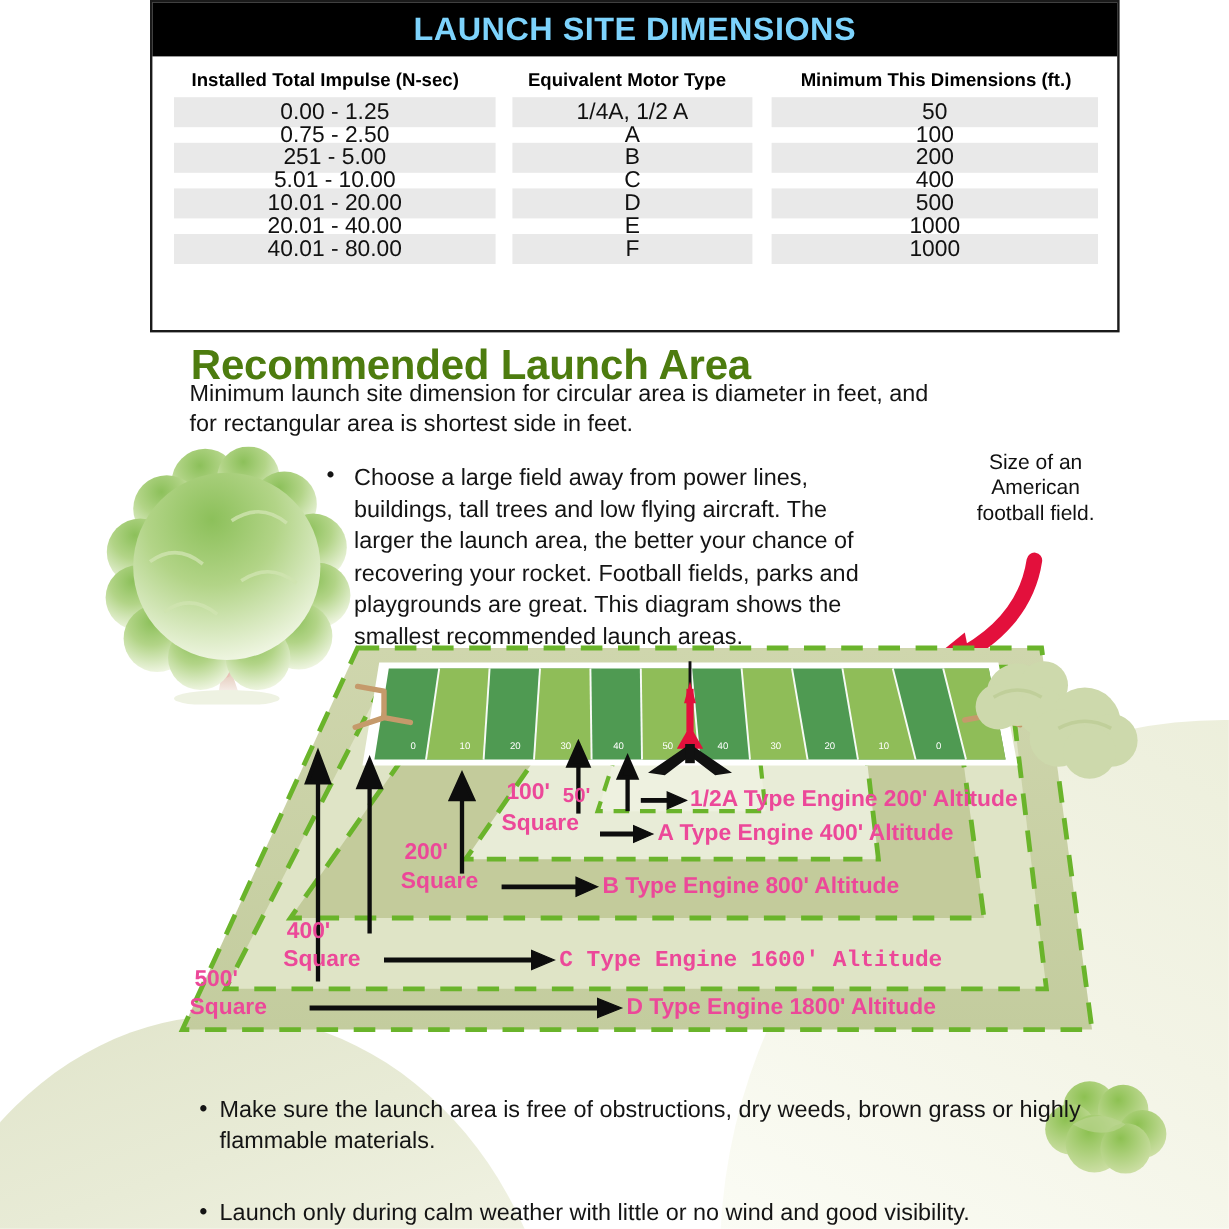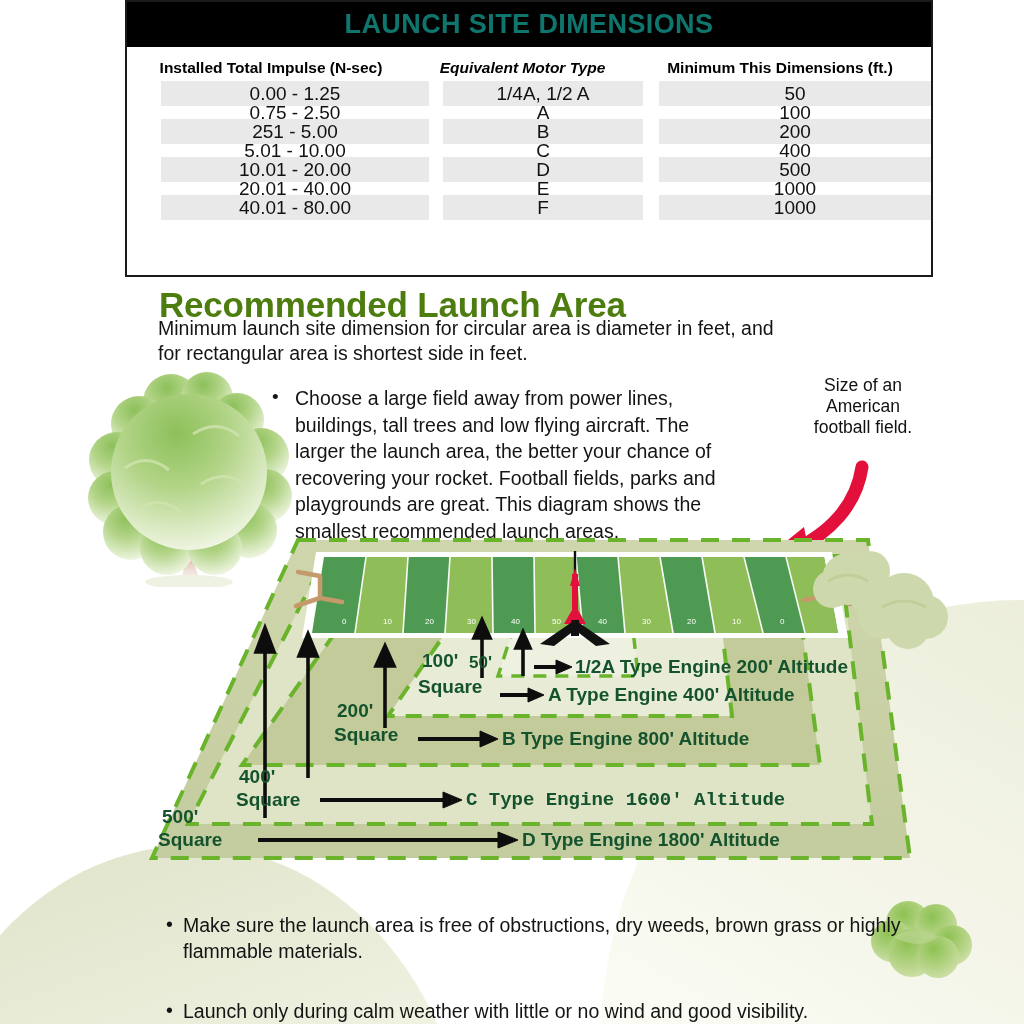--- a/index.html
+++ b/index.html
@@ -21,30 +21,30 @@
     border-radius:60% 0 0 0 / 70% 0 0 0;
     background:linear-gradient(210deg,#e9ecd6 0%,#f3f4e6 45%,#fbfcf5 80%,#ffffff 100%);
   }
 
   
   .table-card{
     position:absolute;left:125px;top:0px;width:808px;height:277px;
     background:#ffffff;border:2px solid #1a1a1a;box-sizing:border-box;
   }
   .table-title{
-    height:45px;background:#000000;color:#0f766e;
+    height:45px;background:#000000;color:#7dd3fc;
     font-size:27px;font-weight:bold;letter-spacing:.4px;
     display:flex;align-items:center;justify-content:center;
   }
   .thead{display:flex;height:32px;align-items:center;padding-top:5px;}
   .th{font-size:15.5px;font-weight:bold;color:#000;text-align:center;}
   .th.c1{width:288px;}
-  .th.c2{width:215px;font-style:italic;}
+  .th.c2{width:215px;}
   .th.c3{width:300px;}
-  .trow{display:flex;height:19px;align-items:center;justify-content:flex-end;}
+  .trow{display:flex;height:19px;align-items:center;}
   .td{font-size:19px;color:#111;text-align:center;line-height:25.8px;height:25.8px;box-sizing:border-box;}
   .td.c1{width:268px;margin-left:18px;}
   .td.c2{width:200px;margin-left:14px;}
   .td.c3{width:272px;margin-left:16px;}
   .trow.alt .td{background:#e9e9e9;}
 
   
   .rec-head{
     position:absolute;left:159px;top:285px;font-size:35px;font-weight:bold;
     color:#4d7c0f;letter-spacing:-.2px;
@@ -68,21 +68,21 @@
   .foot-bullets{position:absolute;left:166px;top:912px;width:760px;}
   .fb{position:relative;font-size:19.5px;color:#141414;line-height:26px;}
   .fb .dot{position:absolute;left:0;top:-1px;}
   .fb .ftxt{display:block;margin-left:17px;}
   .fb2{margin-top:34px;}
 
   
   .diagram{position:absolute;left:120px;top:528px;width:800px;height:345px;}
   .diagram svg{position:absolute;left:0;top:0;}
 
-  .dlabel{position:absolute;font-weight:bold;color:#14532d;white-space:nowrap;}
+  .dlabel{position:absolute;font-weight:bold;color:#ec4899;white-space:nowrap;}
   .sq-lab{font-size:19px;line-height:22px;}
   .eng-lab{font-size:19px;}
   .ft-lab{font-size:17px;}
 
   
   .tree{position:absolute;left:85px;top:372px;width:215px;height:215px;}
   .bushes-r{position:absolute;left:812px;top:545px;width:145px;height:110px;}
   .bush-b{position:absolute;left:868px;top:895px;width:110px;height:90px;}
 </style>
 </head>

